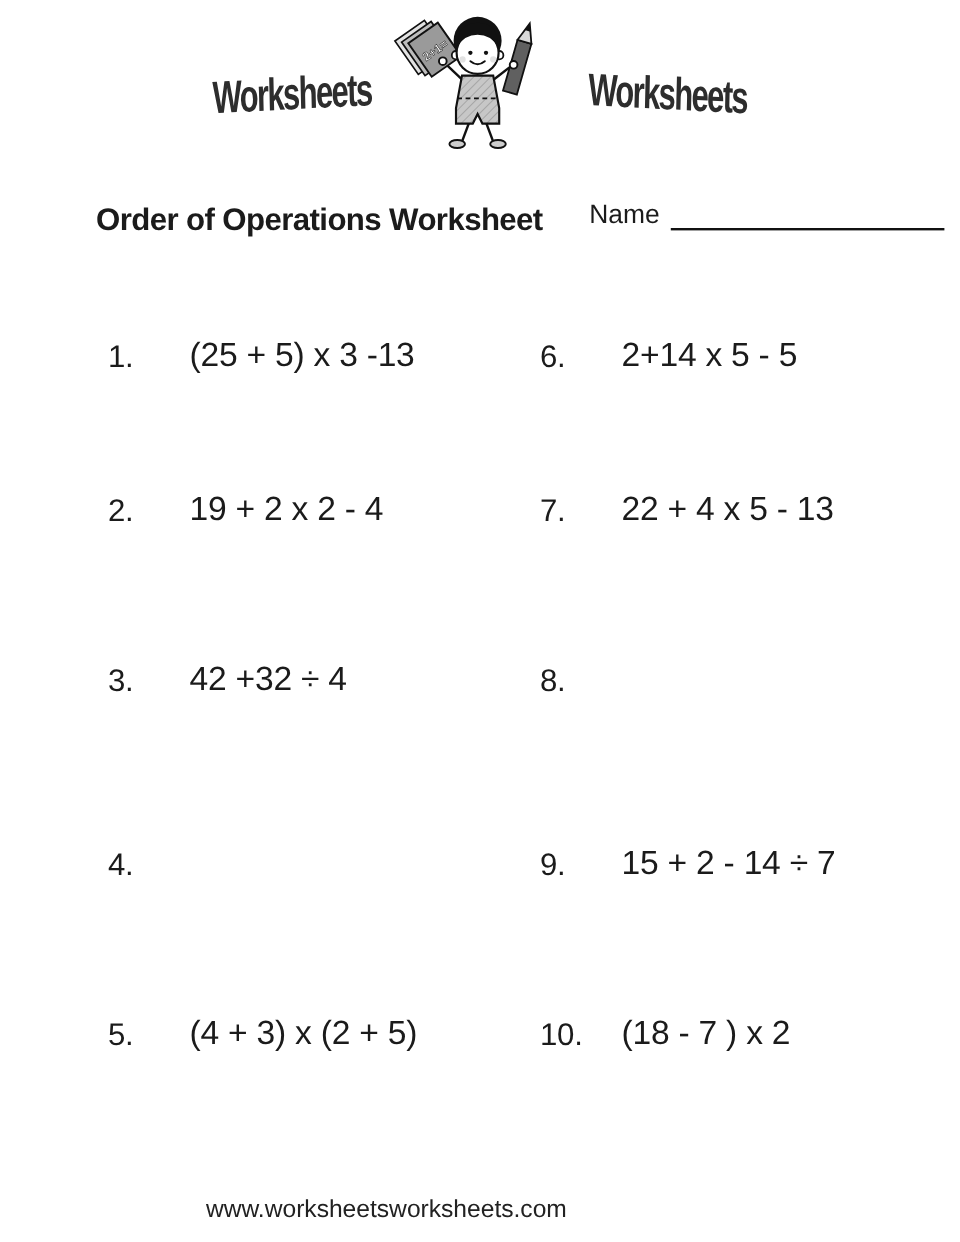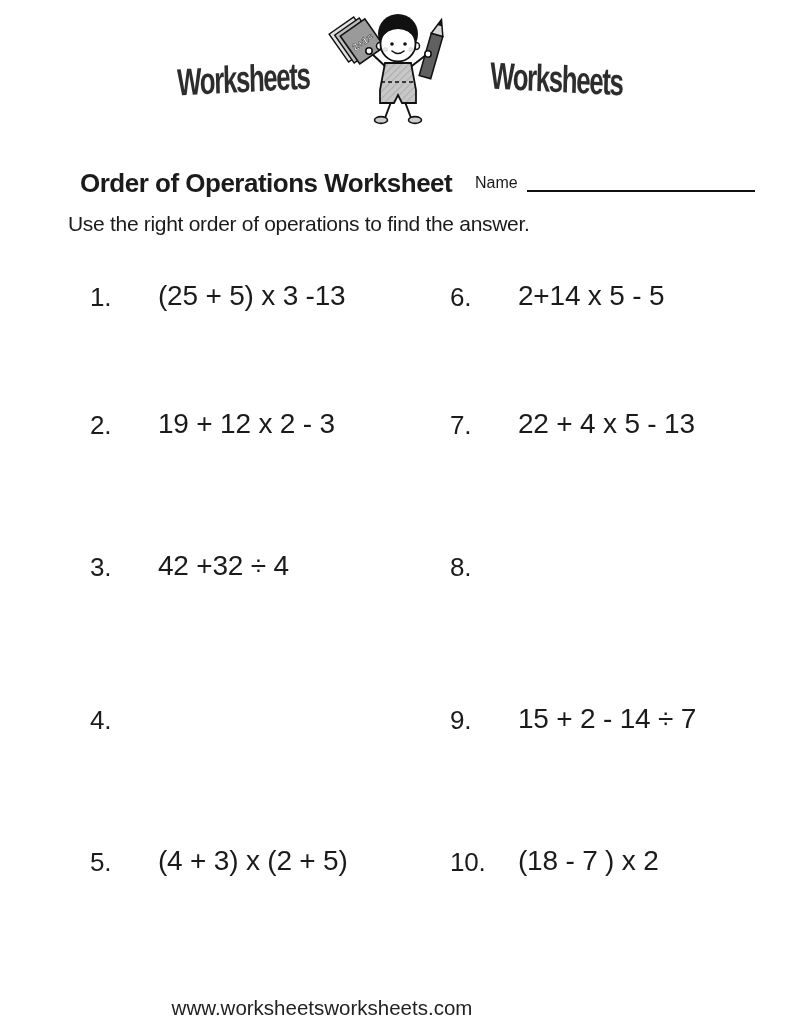--- a/index.html
+++ b/index.html
@@ -9,21 +9,21 @@
 
   
   .logo { position:absolute; top:6px; left:0; width:800px; display:flex; justify-content:center; align-items:flex-start; }
   .logo-word { font-weight:bold; font-size:38px; letter-spacing:-2px; color:#2d2d2d;
                white-space:nowrap; margin-top:52px; transform:scaleX(0.68) rotate(-2deg); transform-origin:center; }
   .logo-word.right { transform:scaleX(0.68) rotate(2deg); }
   .logo-kid { width:150px; height:120px; margin:0 -16px; flex:0 0 auto; }
 
   
   .title { position:absolute; left:80px; top:168px; font-size:26px; font-weight:bold; letter-spacing:-0.5px; }
-  .name-block { position:absolute; left:475px; top:166px; font-size:16px; display:flex; align-items:flex-end; }
+  .name-block { position:absolute; left:491px; top:166px; font-size:22px; display:flex; align-items:flex-end; }
   .name-line { display:inline-block; width:228px; height:26px; border-bottom:2px solid #111; margin-left:9px; }
   .instruction { position:absolute; left:68px; top:212px; font-size:21px; letter-spacing:-0.3px; }
 
   
   .problems { position:absolute; left:90px; top:280px; width:680px;
               display:grid; grid-template-columns:355px 1fr;
               grid-template-rows:128px 142px 153px 142px 60px; grid-auto-flow:column; }
   .problem { display:flex; align-items:flex-start; font-size:28px; letter-spacing:-0.2px; }
   .problem .num { min-width:44px; margin-right:14px; font-size:26px; padding-top:2px; }
   .problem.right { padding-left:5px; }
@@ -88,30 +88,29 @@
     </svg>
 
     <span class="logo-word right">Worksheets</span>
   </div>
 
   <div class="title">Order of Operations Worksheet</div>
   <div class="name-block">
     <span>Name</span>
     <span class="name-line"></span>
   </div>
-  <div class="instruction">Use the right order of operations to find the answer.</div>
 
   <div class="problems">
     <div class="problem">
       <span class="num">1.</span>
       <span class="expr">(25 + 5) x 3 -13</span>
     </div>
     <div class="problem">
       <span class="num">2.</span>
-      <span class="expr">19 + 12 x 2 - 3</span>
+      <span class="expr">19 + 2 x 2 - 4</span>
     </div>
     <div class="problem">
       <span class="num">3.</span>
       <span class="expr">42 +32 ÷ 4</span>
     </div>
     <div class="problem">
       <span class="num">4.</span>
     </div>
     <div class="problem">
       <span class="num">5.</span>

